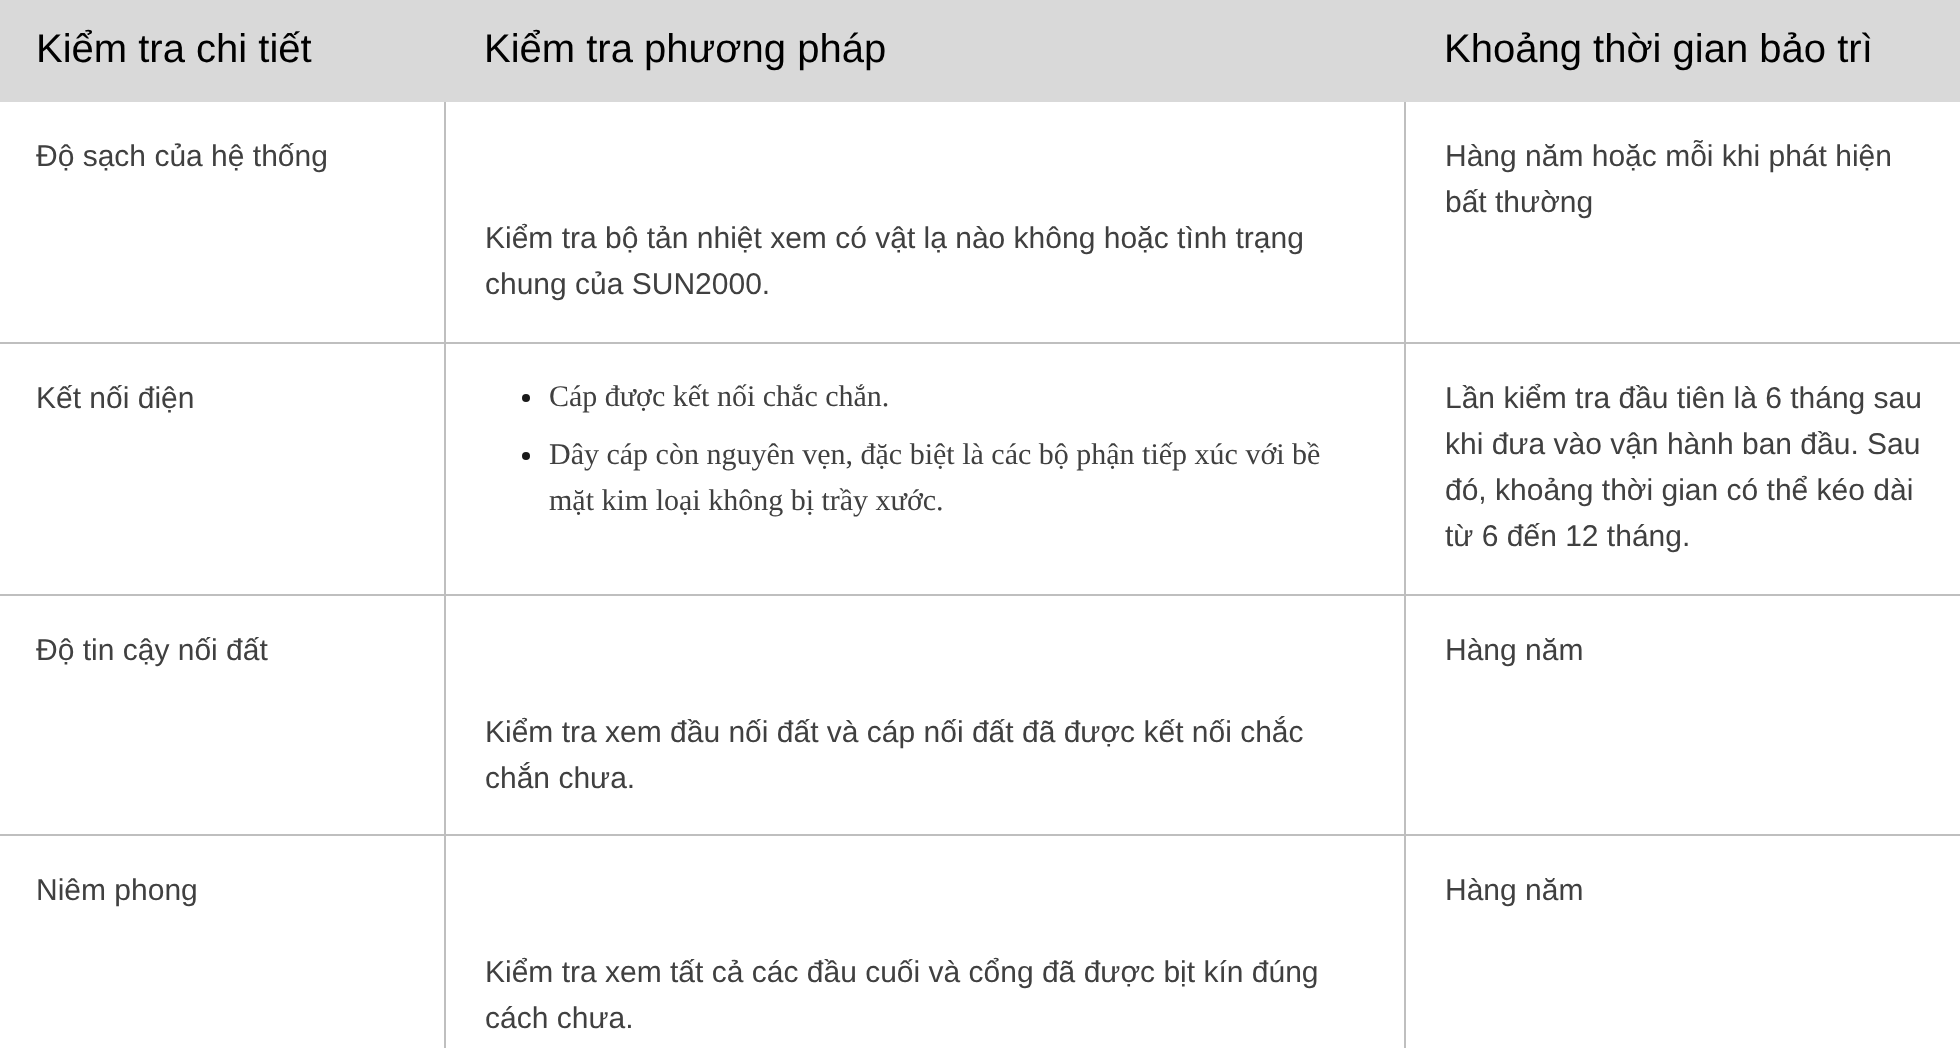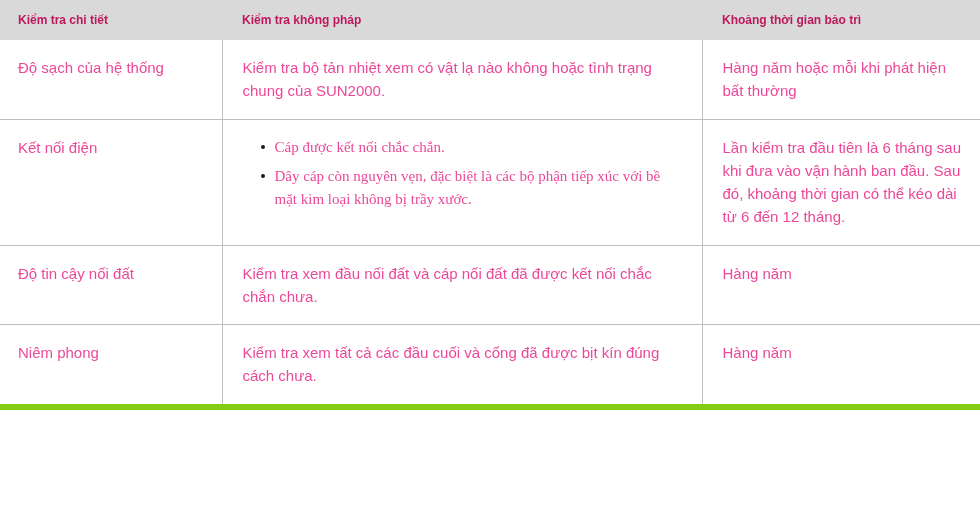--- a/index.html
+++ b/index.html
@@ -21,41 +21,41 @@
     border-collapse: collapse;
     width: 980px;
     table-layout: fixed;
   }
   table.maint-table col.c1 { width: 222px; }
   table.maint-table col.c2 { width: 480px; }
   table.maint-table col.c3 { width: 278px; }
 
   table.maint-table thead th {
     background: #d9d9d9;
-    font-size: 12px;
-    font-weight: bold;
+    font-size: 20px;
+    font-weight: normal;
     text-align: left;
-    color: #be185d;
+    color: #000000;
     padding: 12px 14px 12px 18px;
     vertical-align: middle;
     border: none;
     line-height: 1.35;
   }
   table.maint-table thead th.col2 {
     padding-left: 20px;
   }
   table.maint-table thead th.col3 {
     padding-left: 20px;
     margin-top: 12px;
   }
 
   table.maint-table tbody td {
     font-size: 15px;
     line-height: 1.55;
-    color: #ec4899;
+    color: #404040;
     vertical-align: top;
     padding: 16px 18px 16px 18px;
     border-bottom: 1px solid #bfbfbf;
     background: #ffffff;
   }
   table.maint-table tbody td.col2 {
     border-left: 1px solid #bfbfbf;
     border-right: 1px solid #bfbfbf;
     padding-left: 20px;
     padding-right: 22px;
@@ -89,36 +89,37 @@
     position: absolute;
     left: 0;
     top: 9px;
     width: 4px;
     height: 4px;
     border-radius: 50%;
     background: #1a1a1a;
   }
   .cell-text {
     display: block;
+    margin-top: 41px;
   }
 </style>
 </head>
 <body>
 
 <div class="table-wrap">
   <table class="maint-table">
     <colgroup>
       <col class="c1">
       <col class="c2">
       <col class="c3">
     </colgroup>
     <thead>
       <tr>
         <th class="col1">Kiểm tra chi tiết</th>
-        <th class="col2">Kiểm tra không pháp</th>
+        <th class="col2">Kiểm tra phương pháp</th>
         <th class="col3">Khoảng thời gian bảo trì</th>
       </tr>
     </thead>
     <tbody>
       <tr>
         <td class="col1">Độ sạch của hệ thống</td>
         <td class="col2">
           <span class="cell-text">Kiểm tra bộ tản nhiệt xem có vật lạ nào không hoặc tình trạng chung của SUN2000.</span>
         </td>
         <td class="col3">Hàng năm hoặc mỗi khi phát hiện bất thường</td>

